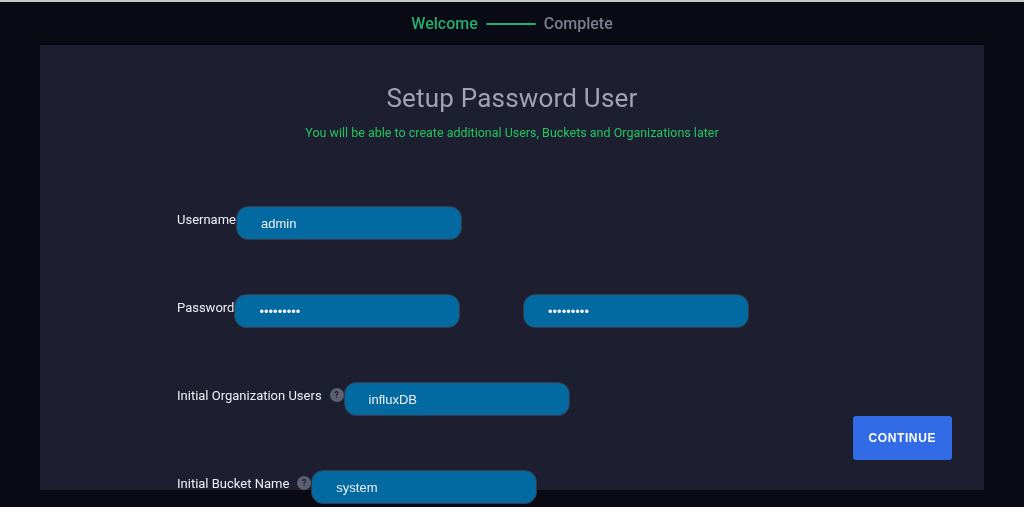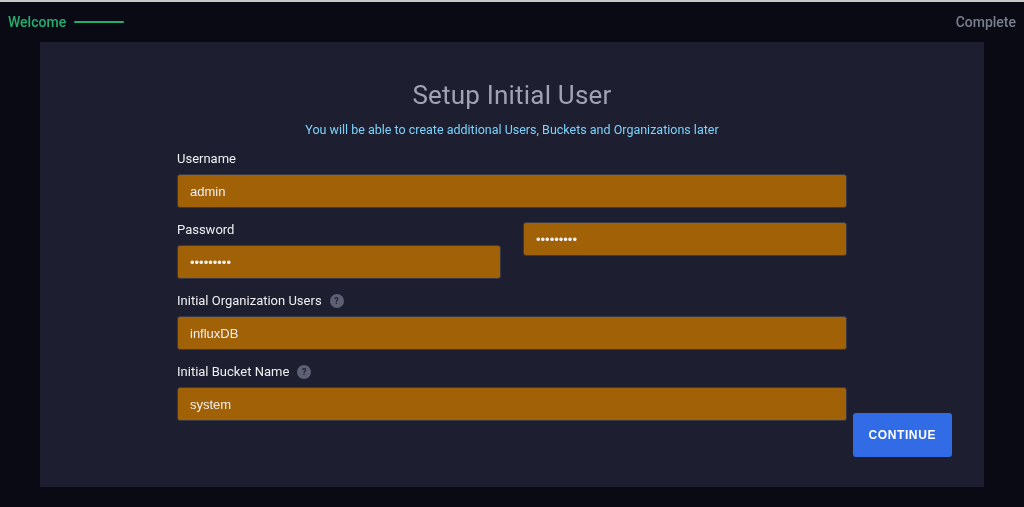--- a/index.html
+++ b/index.html
@@ -16,24 +16,24 @@
       overflow: hidden;
     }
     .top-border {
       width: 100%;
       height: 2px;
       background: #c8c8c8;
     }
     .wizard-steps {
       display: flex;
       align-items: center;
-      justify-content: space-between;
+      justify-content: center;
       gap: 8px;
       padding: 12px 8px;
-      font-size: 14px;
+      font-size: 16px;
     }
     .step {
       display: flex;
       align-items: center;
       gap: 8px;
     }
     .step-label {
       font-weight: 500;
     }
     .step.done .step-label {
@@ -68,36 +68,37 @@
       text-align: center;
       font-size: 26px;
       font-weight: 400;
       color: #a1a3b5;
       letter-spacing: 0.2px;
       margin-bottom: 12px;
     }
     .page-subtitle {
       text-align: center;
       font-size: 12.5px;
-      color: #7dd3fc;
-      margin-bottom: 14px;
+      color: #22c55e;
+      margin-bottom: 26px;
     }
     .form {
       width: 670px;
       margin: 0 auto;
     }
     .row {
       display: flex;
       gap: 22px;
       margin-bottom: 14px;
     }
     .field {
       flex: 1;
       display: flex;
-      flex-direction: column;
+      flex-direction: row;
+      margin-top: 40px;
     }
     .field-label {
       font-size: 13px;
       color: #eeeff2;
       margin-bottom: 8px;
       display: flex;
       align-items: center;
       gap: 8px;
     }
     .help-icon {
@@ -106,25 +107,25 @@
       justify-content: center;
       width: 14px;
       height: 14px;
       border-radius: 50%;
       background: #5d5f73;
       color: #1d1e30;
       font-size: 9px;
       font-weight: 700;
     }
     .text-input {
-      background: #a16207;
+      background: #0369a1;
       border: 1px solid #373947;
-      border-radius: 3px;
+      border-radius: 12px;
       height: 34px;
-      padding: 0 12px;
+      padding: 0 24px;
       color: #eeeff2;
       font-size: 13px;
       outline: none;
     }
     .text-input::placeholder {
       color: #7a7f8f;
     }
     .continue-btn {
       position: absolute;
       right: 32px;
@@ -149,21 +150,21 @@
   <div class="step done">
     <span class="step-label">Welcome</span>
     <span class="connector done"></span>
   </div>
   <div class="step pending">
     <span class="step-label">Complete</span>
   </div>
 </div>
 
 <div class="panel">
-  <h1 class="page-title">Setup Initial User</h1>
+  <h1 class="page-title">Setup Password User</h1>
   <div class="page-subtitle">You will be able to create additional Users, Buckets and Organizations later</div>
 
   <div class="form">
 
     <div class="row">
       <div class="field">
         <label class="field-label">Username</label>
         <input type="text" class="text-input" value="admin" style="">
       </div>
     </div>

